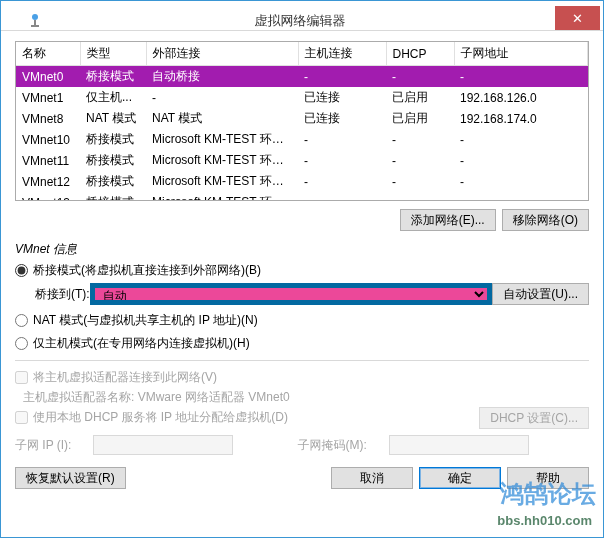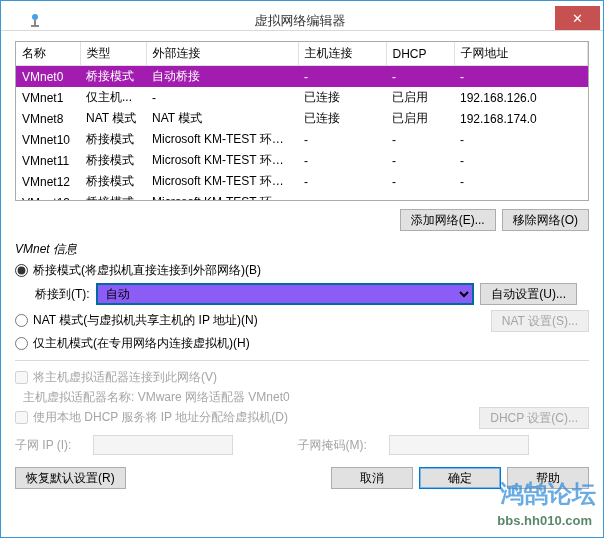--- a/index.html
+++ b/index.html
@@ -15,22 +15,22 @@
 td { padding: 2px 6px; white-space: nowrap; overflow: hidden; text-overflow: ellipsis; }
 tbody tr.selected td { background: #a21caf; color: #fff; }
 .btn-row { display: flex; justify-content: flex-end; gap: 6px; margin-top: 8px; }
 button.win { padding: 2px 10px; min-width: 82px; height: 22px; background: #e1e1e1; border: 1px solid #adadad; cursor: pointer; font-size: 12px; }
 button.win.default { border: 1px solid #0078d7; box-shadow: inset 0 0 0 1px #7eb4e4; }
 button.win:disabled { color: #a5a5a5; background: #efefef; border-color: #d9d9d9; cursor: default; }
 .section-title { margin-top: 10px; margin-bottom: 4px; font-style: italic; }
 .radio-row, .check-row { display: flex; align-items: center; margin: 3px 0; color: #000; }
 .radio-row.disabled, .check-row.disabled, .field-row.disabled, .disabled-text { color: #a5a5a5; }
 .radio-row input, .check-row input { margin-right: 5px; accent-color: #333; }
-.inline-field { display: flex; align-items: center; margin: 4px 12px 4px 20px; gap: 6px; }
-select.wide { flex: 1; height: 22px; border: 2px solid #0369a1; background: #8b5cf6; padding: 0 4px; }
+.inline-field { display: flex; align-items: center; margin: 4px 0 4px 20px; }
+select.wide { flex: 1; height: 22px; border: 5px solid #0369a1; background: #ec4899; padding: 0 4px; }
 .side-btn { min-width: 95px; }
 .field-row { display: flex; align-items: center; margin: 4px 0; gap: 22px; }
 input.iptext { width: 140px; height: 20px; border: 1px solid #d9d9d9; background: #fff; padding: 0 4px; }
 input.iptext:disabled { background: #f5f5f5; color: #a5a5a5; }
 .sub-indent { margin-left: 8px; }
 hr.sep { border: none; border-top: 1px solid #d9d9d9; margin: 8px 0; }
 .footer { display: flex; align-items: center; padding: 0 14px 10px 14px; gap: 6px; }
 .footer .spacer { flex: 1; }
 .watermark { position: absolute; right: 8px; bottom: 28px; color: #2b88d8; font-weight: bold; font-size: 24px; opacity: 0.7; pointer-events: none; font-family: "SimHei", sans-serif;}
 .watermark-sub { position: absolute; right: 12px; bottom: 10px; color: #14532d; font-size: 13px; opacity: 0.7; pointer-events: none; font-weight: bold;}
@@ -151,21 +151,20 @@
       <option>自动</option>
     </select>
     <button class="win side-btn">自动设置(U)...</button>
   </div>
 
   <div class="radio-line">
     <div class="left radio-row">
       <input type="radio" name="mode" style="">
       <span>NAT 模式(与虚拟机共享主机的 IP 地址)(N)</span>
     </div>
-    <button class="win side-btn" disabled="">NAT 设置(S)...</button>
   </div>
 
   <div class="radio-row">
     <input type="radio" name="mode" style="">
     <span>仅主机模式(在专用网络内连接虚拟机)(H)</span>
   </div>
 
   <hr class="sep">
 
   <div class="check-row disabled">

